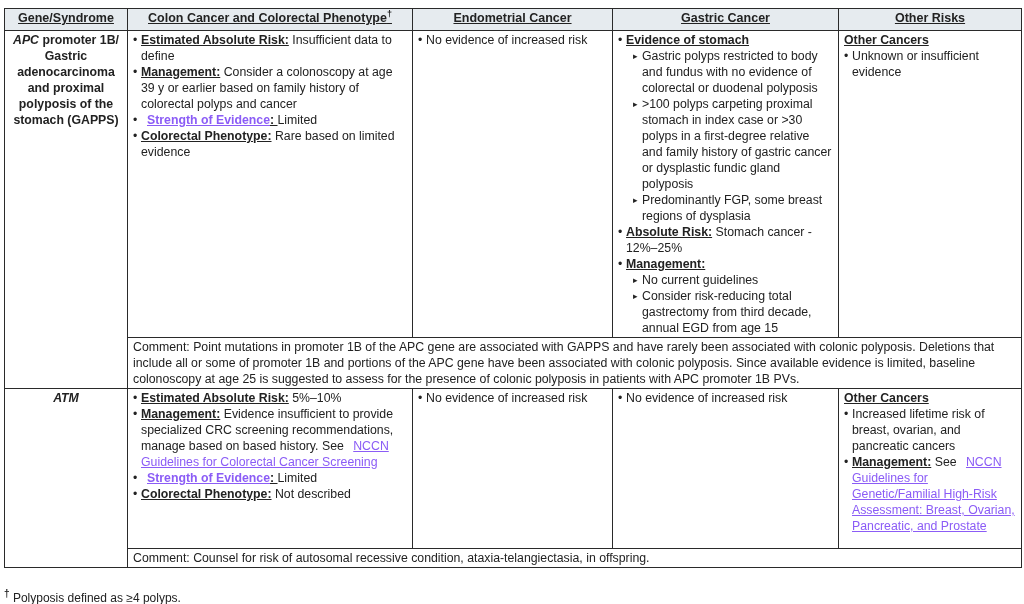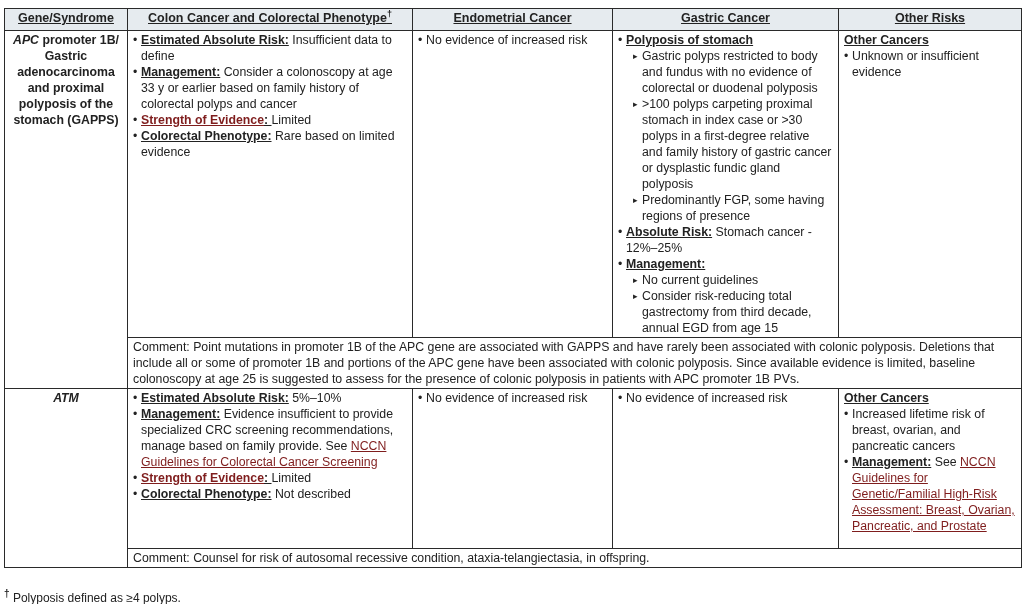--- a/index.html
+++ b/index.html
@@ -10,21 +10,21 @@
   th sup { font-size:9px; line-height:0; }
   td.gene { vertical-align:middle; text-align:center; font-weight:bold; }
   td.gene i { }
   ul { margin:0; padding:0; list-style:none; }
   ul.l1 > li { position:relative; padding-left:8px; }
   ul.l1 > li::before { content:"•"; position:absolute; left:0; top:0; }
   ul.l2 > li { position:relative; padding-left:10px; }
   ul.l2 > li::before { content:"▸"; position:absolute; left:1px; top:0; font-size:9px; }
   ul.l2 { padding-left:6px; }
   b { font-weight:bold;text-decoration:underline; }
-  a.lnk { color:#7f1d1d; text-decoration:underline; }
+  a.lnk { color:#8b5cf6; text-decoration:underline;margin-left:6px; }
   a.lnk.bold { font-weight:bold; }
   .uhead { font-weight:bold; text-decoration:underline; }
   td.comment { padding:2px 5px; }
   .footnote { position:absolute; left:4px; top:586px; font-size:12px; }
   .footnote sup { font-weight:bold; font-size:10px; }
 </style>
 </head>
 <body>
 
 <table class="main">
@@ -47,37 +47,37 @@
   <tbody>
 
     <tr style="height:307px">
       <td class="gene" rowspan="2">
         <i>APC</i><span> promoter 1B/</span><br>
         <span>Gastric adenocarcinoma and proximal polyposis of the stomach (GAPPS)</span>
       </td>
       <td>
         <ul class="l1">
           <li><b>Estimated Absolute Risk:</b><span> Insufficient data to define</span></li>
-          <li><b>Management:</b><span> Consider a colonoscopy at age 33 y or earlier based on family history of colorectal polyps and cancer</span></li>
+          <li><b>Management:</b><span> Consider a colonoscopy at age 39 y or earlier based on family history of colorectal polyps and cancer</span></li>
           <li><a class="lnk bold">Strength of Evidence</a><b>: </b><span>Limited</span></li>
           <li><b>Colorectal Phenotype:</b><span> Rare based on limited evidence</span></li>
         </ul>
       </td>
       <td>
         <ul class="l1">
             <li>No evidence of increased risk</li>
           </ul>
       </td>
       <td>
         <ul class="l1">
-          <li><b>Polyposis of stomach</b>
+          <li><b>Evidence of stomach</b>
             <ul class="l2">
               <li>Gastric polyps restricted to body and fundus with no evidence of colorectal or duodenal polyposis</li>
               <li>&gt;100 polyps carpeting proximal stomach in index case or &gt;30 polyps in a first-degree relative and family history of gastric cancer or dysplastic fundic gland polyposis</li>
-              <li>Predominantly FGP, some having regions of presence</li>
+              <li>Predominantly FGP, some breast regions of dysplasia</li>
             </ul>
           </li>
           <li><b>Absolute Risk:</b><span> Stomach cancer - 12%–25%</span></li>
           <li><b>Management:</b>
             <ul class="l2">
               <li>No current guidelines</li>
               <li>Consider risk-reducing total gastrectomy from third decade, annual EGD from age 15</li>
             </ul>
           </li>
         </ul>
@@ -93,21 +93,21 @@
       <td colspan="4" class="comment">Comment: Point mutations in promoter 1B of the APC gene are associated with GAPPS and have rarely been associated with colonic polyposis. Deletions that include all or some of promoter 1B and portions of the APC gene have been associated with colonic polyposis. Since available evidence is limited, baseline colonoscopy at age 25 is suggested to assess for the presence of colonic polyposis in patients with APC promoter 1B PVs.</td>
     </tr>
 
     <tr style="height:160px">
       <td class="gene" rowspan="2">
         <i>ATM</i>
       </td>
       <td>
         <ul class="l1">
           <li><b>Estimated Absolute Risk:</b><span> 5%–10%</span></li>
-          <li><b>Management:</b><span> Evidence insufficient to provide specialized CRC screening recommendations, manage based on family provide. See </span><a class="lnk">NCCN Guidelines for Colorectal Cancer Screening</a></li>
+          <li><b>Management:</b><span> Evidence insufficient to provide specialized CRC screening recommendations, manage based on based history. See </span><a class="lnk">NCCN Guidelines for Colorectal Cancer Screening</a></li>
           <li><a class="lnk bold">Strength of Evidence</a><b>: </b><span>Limited</span></li>
           <li><b>Colorectal Phenotype:</b><span> Not described</span></li>
         </ul>
       </td>
       <td>
         <ul class="l1">
             <li>No evidence of increased risk</li>
           </ul>
       </td>
       <td>

